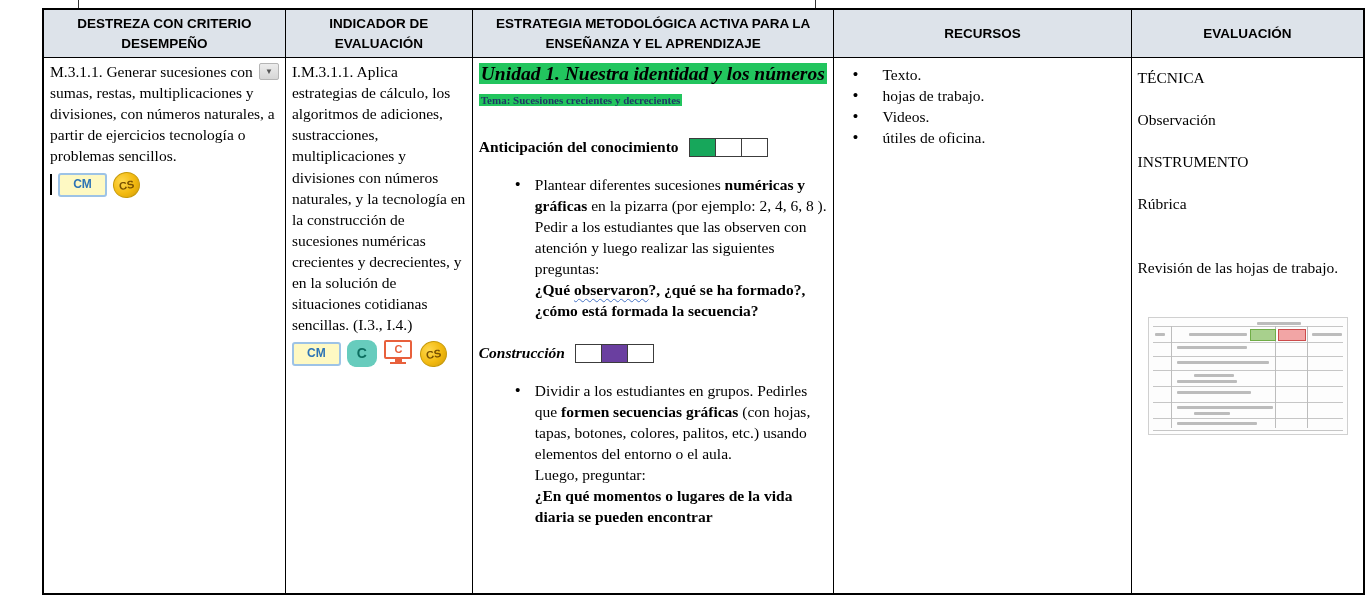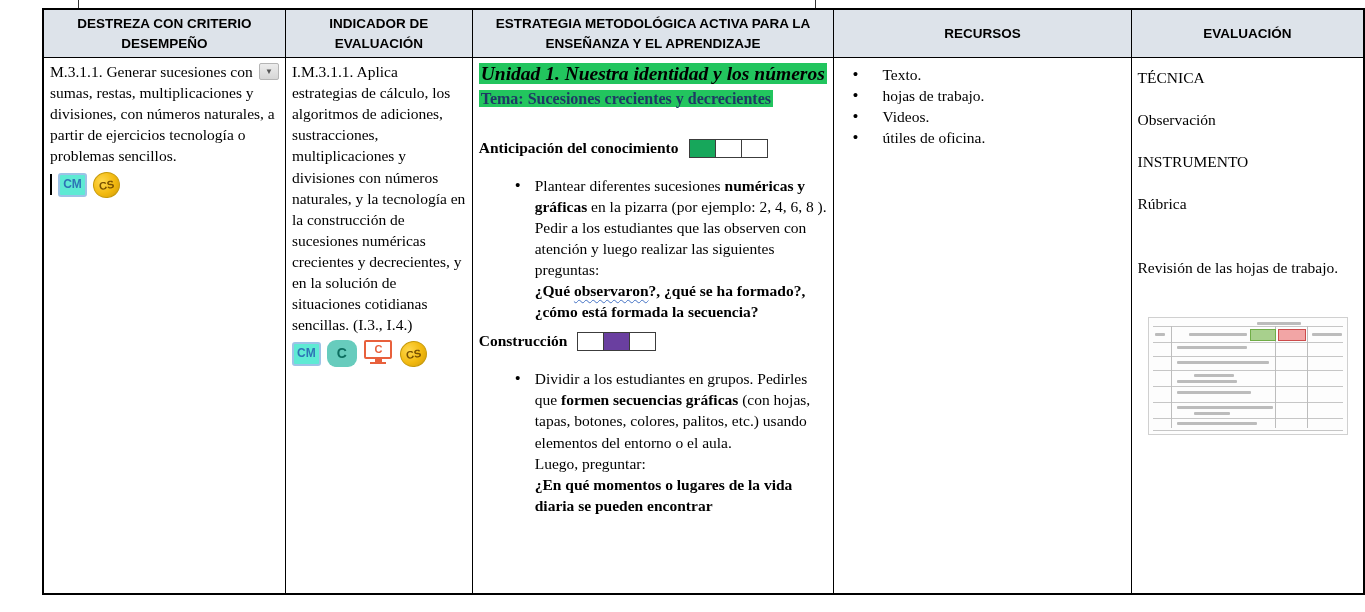--- a/index.html
+++ b/index.html
@@ -19,44 +19,44 @@
   
   .dd-btn { float:right; width:20px; height:17px; background:linear-gradient(#ececec,#d6d6d6);
             border:1px solid #b5b5b5; border-radius:2px; margin:2px 0 2px 4px;
             display:flex; align-items:center; justify-content:center; cursor:pointer; }
   .dd-btn span { font-size:8px; color:#555; line-height:1; }
   .icon-row { margin-top:5px; display:flex; align-items:center; gap:6px; }
   .caret-bar { width:2px; height:21px; background:#000; display:inline-block; }
 
   .badge { display:inline-flex; align-items:center; justify-content:center; flex:none;
            font-family:"Liberation Sans",sans-serif; font-weight:bold; }
-  .badge-cm { width:29px; height:24px; background:#5eead4; border:2px solid #9dc3e6;
+  .badge-cm { width:49px; height:24px; background:#fef9c3; border:2px solid #9dc3e6;
               border-radius:3px; color:#2e74b5; font-size:12px; letter-spacing:0; }
   .badge-cs { width:27px; height:26px; border-radius:50%; border:1px solid #c79a0b;
               background:radial-gradient(circle at 35% 32%, #ffd84d 0%, #f2b90f 55%, #cf9a08 100%);
               color:#7a5200; font-size:11px; transform:rotate(-10deg); }
   .badge-c-bubble { width:30px; height:27px; background:#67ccbd; border-radius:9px;
               color:#0d6e60; font-size:14px; position:relative; }
   .badge-c-bubble::after { content:""; position:absolute; left:3px; bottom:-5px;
               border:5px solid transparent; border-top-color:#67ccbd; }
   .monitor { width:31px; height:27px; display:flex; flex-direction:column; align-items:center; flex:none; }
   .monitor .screen { width:28px; height:19px; border:2px solid #e8603c; border-radius:2px;
               background:#fff; display:flex; align-items:center; justify-content:center;
               color:#e8603c; font-size:11px; font-weight:bold; font-family:"Liberation Sans",sans-serif; }
   .monitor .stand { width:7px; height:3px; background:#e8603c; }
   .monitor .base  { width:16px; height:2px; background:#e8603c; }
 
   
   .hl { background:#22c55e; padding:0 2px; box-decoration-break:clone; -webkit-box-decoration-break:clone; }
   .unit  { font-size:19.5px; font-weight:bold; font-style:italic; line-height:1.32; }
-  .theme { font-size:16px;   font-weight:bold; color:#1f3864; }
+  .theme { font-size:11px;   font-weight:bold; color:#1f3864; }
   .theme-line { margin-top:1px; }
   .sec-head { font-weight:bold; font-size:15.5px; white-space:nowrap; }
   .sec-anticipacion { margin-top:27px; }
-  .sec-construccion { margin-top:8px; }
+  .sec-construccion { margin-top:20px;font-style:italic; }
   .pbar { display:inline-flex; width:79px; height:19px; border:1px solid #3c3c3c;
           background:#fff; vertical-align:-4px; margin-left:10px; }
   .pbar .seg { flex:1; border-right:1px solid #3c3c3c; }
   .pbar .seg:last-child { border-right:none; }
   .seg-green  { background:#17a75b; }
   .seg-purple { background:#6a3fa0; }
   .c3 ul { list-style:none; margin-top:17px; }
   .c3 li { position:relative; padding-left:56px; }
   .c3 li::before { content:"•"; position:absolute; left:36px; top:-1px; font-size:17px; }
   .squiggle { text-decoration:underline; text-decoration-style:wavy;

